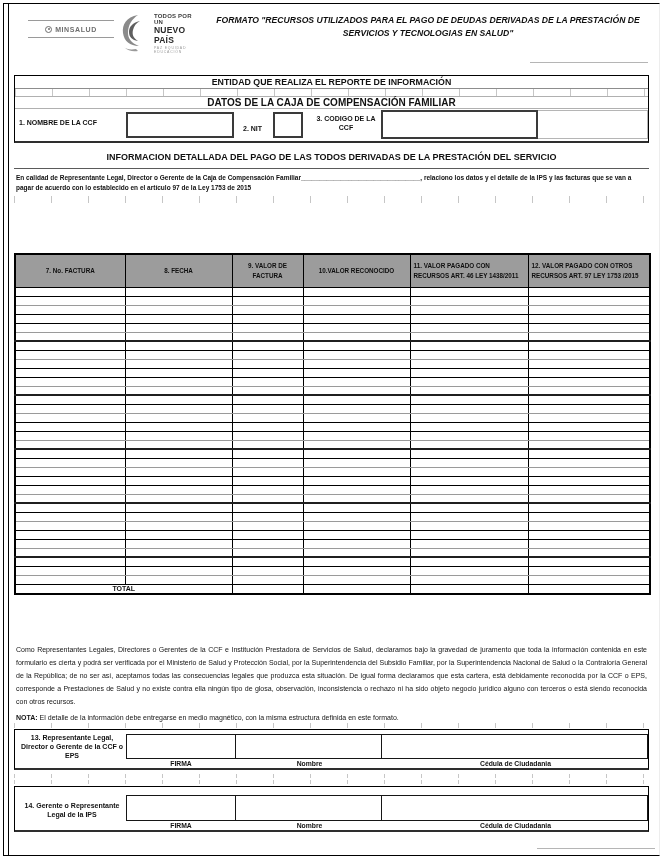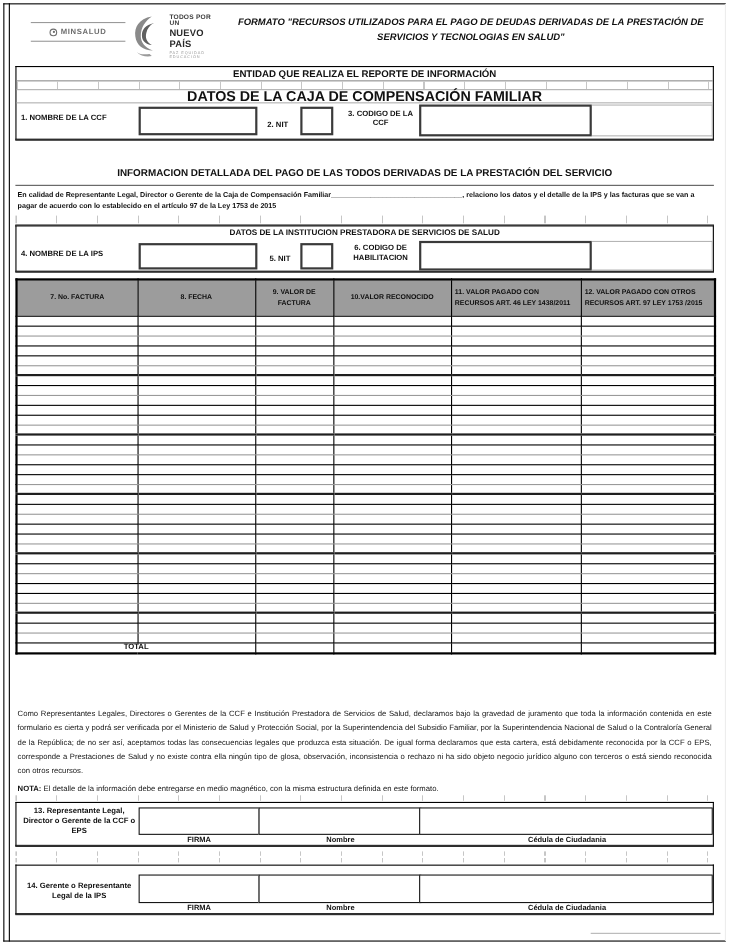--- a/index.html
+++ b/index.html
@@ -34,24 +34,24 @@
   .form-title { left:208px; top:14px; width:440px; text-align:center;
     font-size:8.6px; font-weight:bold; font-style:italic; line-height:1.55; color:#101010; }
 
   .faint-line { border-top:1px solid #b5b5b5; height:0; }
 
   
   .section { left:14px; width:635px; border:1px solid #000; background:#fff; }
   .sec-title { text-align:center; font-weight:bold; }
   .tick-row { background:repeating-linear-gradient(90deg,#c6c6c6 0 1px, transparent 1px 37px); }
 
-  .entity { top:60px; height:68px; border-bottom:2px solid #2e2e2e; }
+  .entity { top:75px; height:68px; border-bottom:2px solid #2e2e2e; }
   .entity-title { font-size:8.8px; height:13px; line-height:13px; border-bottom:1px solid #8d8d8d; }
   .entity-ticks { height:8px; border-bottom:1px solid #b0b0b0; }
-  .entity-sub { font-size:13px; height:12px; line-height:12px; border-bottom:1px solid #b0b0b0; }
+  .entity-sub { font-size:10px; height:12px; line-height:12px; border-bottom:1px solid #b0b0b0; }
   .fields { position:relative; }
 
   .fld-label { position:absolute; font-size:7px; font-weight:bold; line-height:1.25; }
   .inputbox { position:absolute; background:#fff; border:2px solid #3a3a3a; }
   .faintcell { position:absolute; border:1px solid #b5b5b5; border-left:none; }
 
   .detail-title { left:14px; top:152px; width:635px; text-align:center; font-weight:bold; font-size:9px; }
   .detail-rule { left:14px; top:168px; width:635px; border-top:1px solid #5a5a5a; height:0; }
 
   .intro { left:16px; top:173px; width:632px; font-size:6.5px; font-weight:bold; line-height:1.6; color:#101010; }
@@ -131,32 +131,20 @@
     </div>
   </div>
 
   <div class="abs detail-title">INFORMACION DETALLADA  DEL PAGO DE LAS TODOS DERIVADAS DE LA PRESTACIÓN DEL SERVICIO</div>
   <div class="abs detail-rule"></div>
 
   <div class="abs intro">En  calidad de  Representante Legal, Director o Gerente de la Caja de Compensación Familiar_________________________________, relaciono los datos y el detalle de la IPS y las facturas que se van a pagar de acuerdo con lo establecido en el artículo 97 de la Ley 1753 de 2015</div>
 
   <div class="abs tick-row" style="left:14px; top:196px; width:635px; height:7px;"></div>
 
-  <div class="abs section ips">
-    <div class="sec-title ips-title">DATOS DE LA INSTITUCION PRESTADORA DE SERVICIOS DE SALUD</div>
-    <div class="fields" style="height:30px;">
-      <span class="fld-label" style="left:4px; top:10px; width:104px;">4. NOMBRE DE LA IPS</span>
-      <div class="inputbox" style="left:111px; top:3px; width:108px; height:24px;"></div>
-      <span class="fld-label" style="left:230px; top:14px;">5. NIT</span>
-      <div class="inputbox" style="left:258px; top:3px; width:30px; height:24px;"></div>
-      <span class="fld-label" style="left:294px; top:4px; width:74px; text-align:center;">6. CODIGO DE HABILITACION</span>
-      <div class="inputbox" style="left:366px; top:1px; width:157px; height:27px;"></div>
-      <div class="faintcell" style="left:523px; top:1px; width:110px; height:27px;"></div>
-    </div>
-  </div>
 
   <div class="abs tblwrap">
     <table>
       <colgroup>
         <col style="width:110px">
           <col style="width:107px">
           <col style="width:71px">
         <col style="width:107px">
           <col style="width:118px">
           <col style="width:122px">

